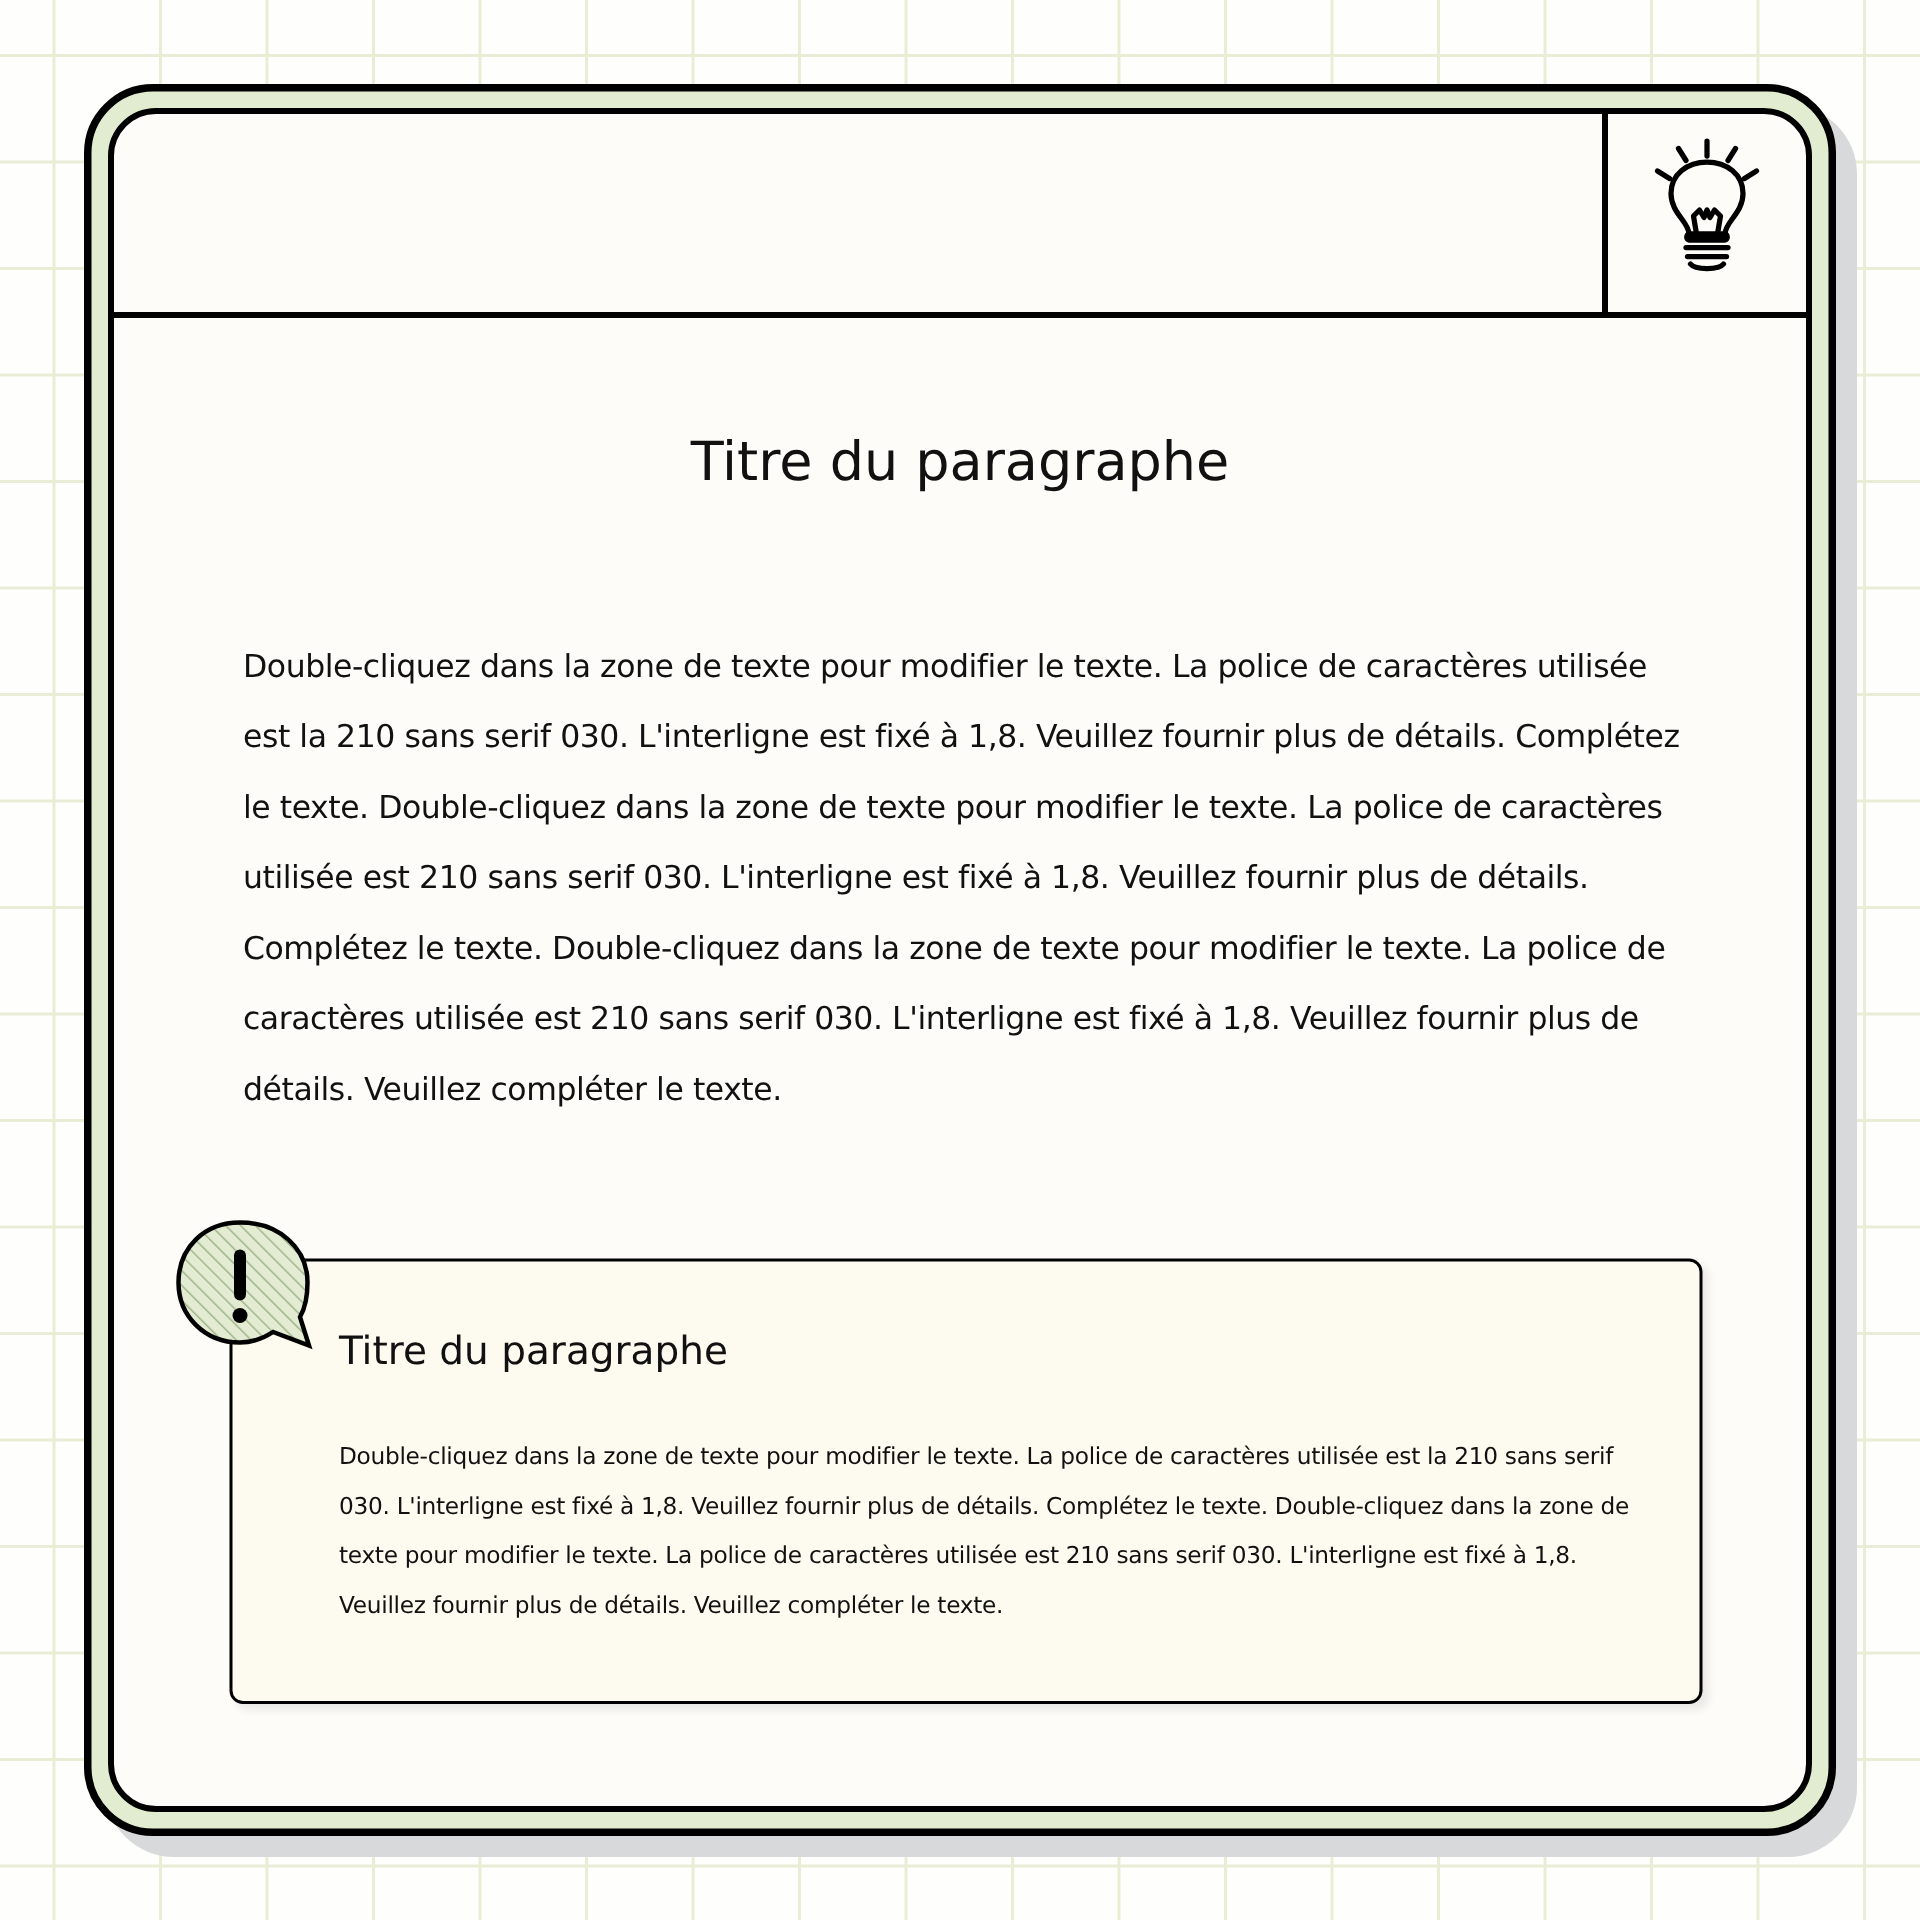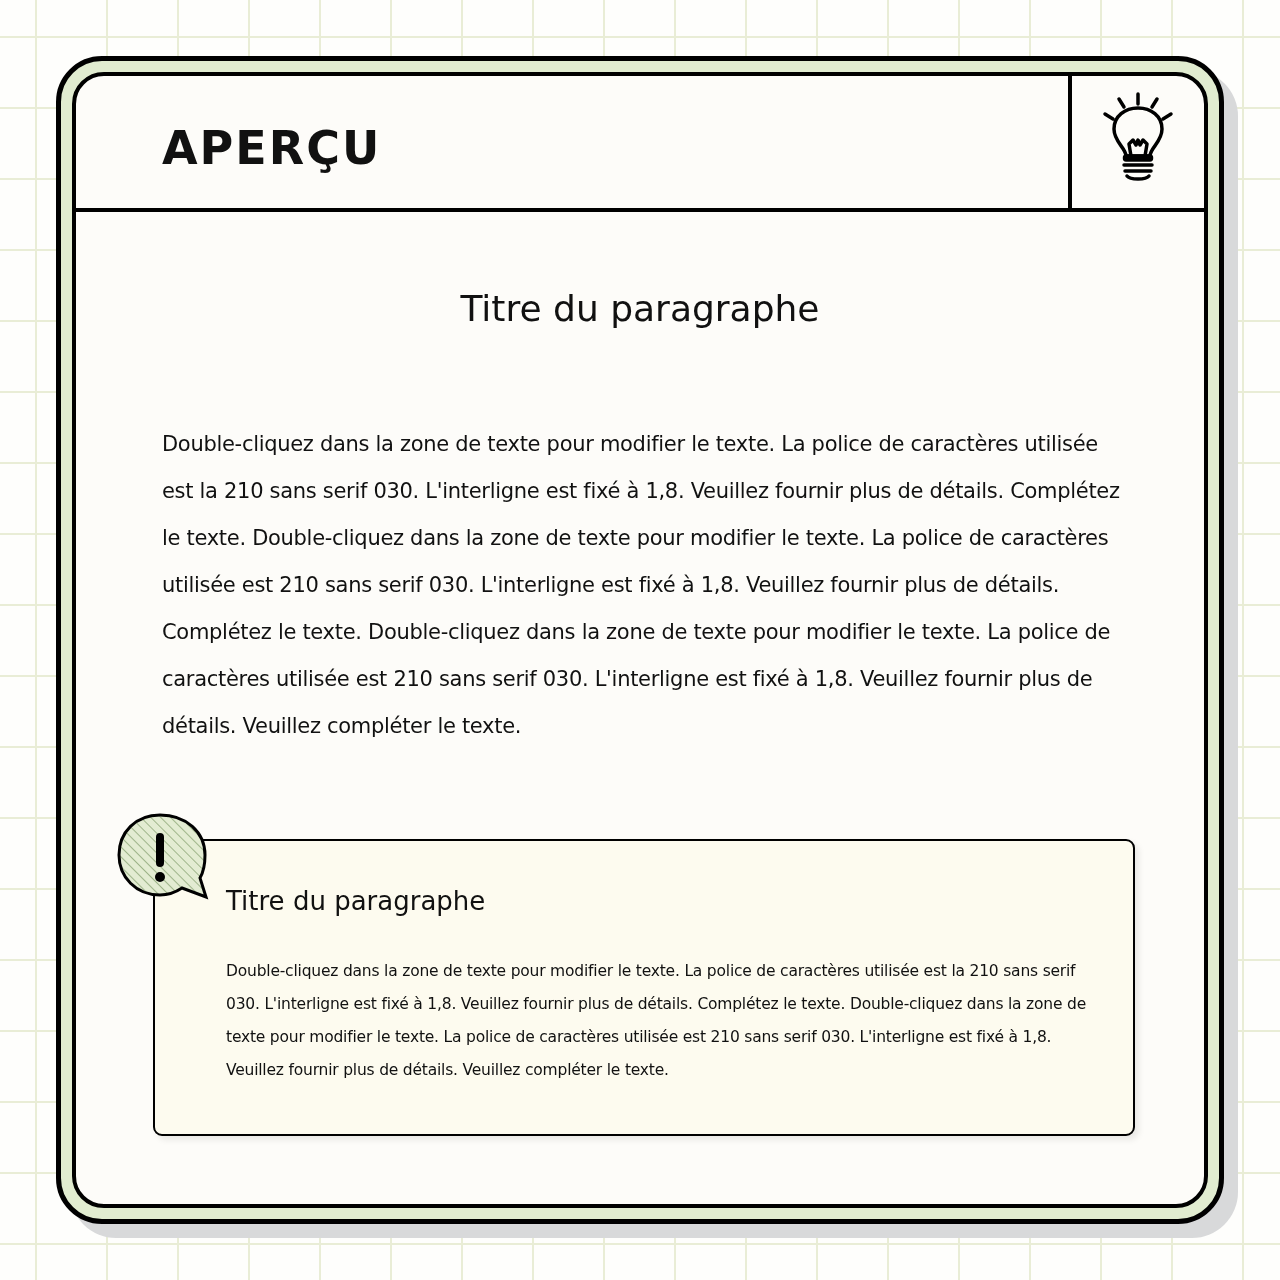--- a/index.html
+++ b/index.html
@@ -64,21 +64,20 @@
   .bubble { position: absolute; left: 38px; top: 735px; }
 </style>
 </head>
 <body>
 
 <div class="shadow"></div>
 <div class="frame-outer"></div>
 
 <div class="frame-inner">
   <div class="header">
-    <div class="header-title">APERÇU</div>
     <div class="header-icon-cell">
       <svg width="76" height="96" viewBox="0 0 76 96" fill="none" stroke="#000" stroke-width="3.5" stroke-linecap="round" stroke-linejoin="round">
         <line x1="38" y1="4" x2="38" y2="14"></line>
         <line x1="19" y1="9" x2="24" y2="17"></line>
         <line x1="57" y1="9" x2="52" y2="17"></line>
         <line x1="5" y1="24" x2="13" y2="29"></line>
         <line x1="71" y1="24" x2="63" y2="29"></line>
         <path d="M26 66 C26 58 14 52 14 39 C14 26 25 18 38 18 C51 18 62 26 62 39 C62 52 50 58 50 66 Z"></path>
         <path d="M31 66 L29 54 L33 50 L36 55 L38 50 L40 55 L43 50 L47 54 L45 66"></path>
         <path d="M26 66 H50 C52 66 52 70 50 70 H26 C24 70 24 66 26 66 Z" fill="#000"></path>

